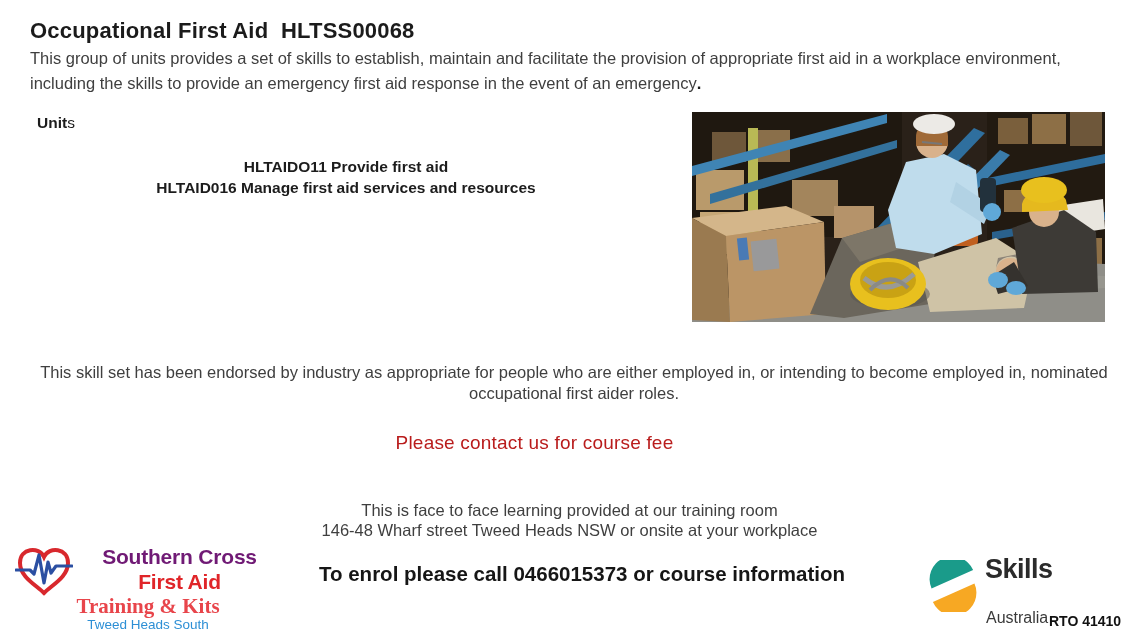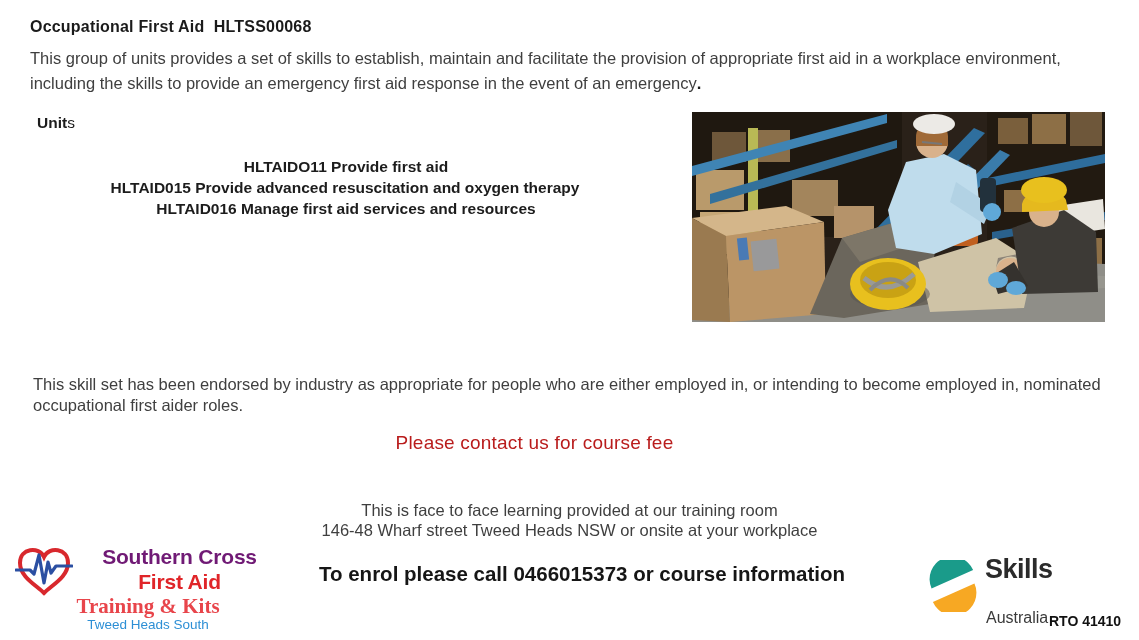--- a/index.html
+++ b/index.html
@@ -7,21 +7,21 @@
     width:1139px;height:640px;position:relative;overflow:hidden;
     background:#ffffff;
     font-family:"Liberation Sans",sans-serif;
     color:#3d3d3d;
   }
   .abs{position:absolute;}
 
   
   .doc-title{
     left:30px;top:18px;
-    font-size:16px;font-weight:bold;color:#1b1b1b;letter-spacing:.2px;
+    font-size:22px;font-weight:bold;color:#1b1b1b;letter-spacing:.2px;
   }
   .intro{
     left:30px;top:46px;width:1086px;
     font-size:16.5px;line-height:25px;color:#3f3f3f;
   }
   .intro .bold-dot{font-weight:bold;color:#1b1b1b;}
 
   
   .units-heading{
     left:37px;top:114px;font-size:15.5px;color:#1c1c1c;
@@ -33,22 +33,22 @@
   }
   .units-list .unit-row{white-space:nowrap;}
 
   
   .photo-frame{
     left:692px;top:112px;width:413px;height:210px;overflow:hidden;
   }
 
   
   .endorsement{
-    left:33px;top:374px;width:1082px;
-    font-size:16.5px;line-height:21px;color:#3f3f3f;
+    left:33px;top:362px;width:1082px;
+    font-size:16.5px;line-height:21px;color:#3f3f3f;text-align:center;
   }
 
   
   .course-fee{
     left:0;top:432px;width:1069px;text-align:center;
     font-size:19px;color:#b91c1c;letter-spacing:.2px;
   }
   .delivery{
     left:0;top:500px;width:1139px;text-align:center;
     font-size:16.5px;line-height:20px;color:#3f3f3f;
@@ -82,21 +82,20 @@
 <body>
 
 <div class="abs doc-title">Occupational First Aid&nbsp; HLTSS00068</div>
 
 <div class="abs intro"><span>This group of units provides a set of skills to establish, maintain and facilitate the provision of appropriate first aid in a workplace environment, including the skills to provide an emergency first aid response in the event of an emergency</span><span class="bold-dot">.</span></div>
 
 <div class="abs units-heading"><span class="hb">Unit</span><span>s</span></div>
 
 <div class="abs units-list">
   <div class="unit-row">HLTAIDO11 Provide first aid</div>
-  <div class="unit-row" style="margin-left:-2px">HLTAID015 Provide advanced resuscitation and oxygen therapy</div>
   <div class="unit-row">HLTAID016 Manage first aid services and resources</div>
 </div>
 
 <div class="abs photo-frame" role="img" aria-label="Warehouse first aid scene: a woman in a white hard hat and a man in a yellow hard hat giving first aid to an injured worker lying on the floor beside cardboard boxes and blue racking">
   <svg width="413" height="210" viewBox="0 0 413 210">
 
     <rect width="413" height="210" fill="#2a2119"></rect>
     <rect x="0" y="0" width="210" height="125" fill="#1f1810"></rect>
     <rect x="295" y="0" width="118" height="155" fill="#221a11"></rect>
 

